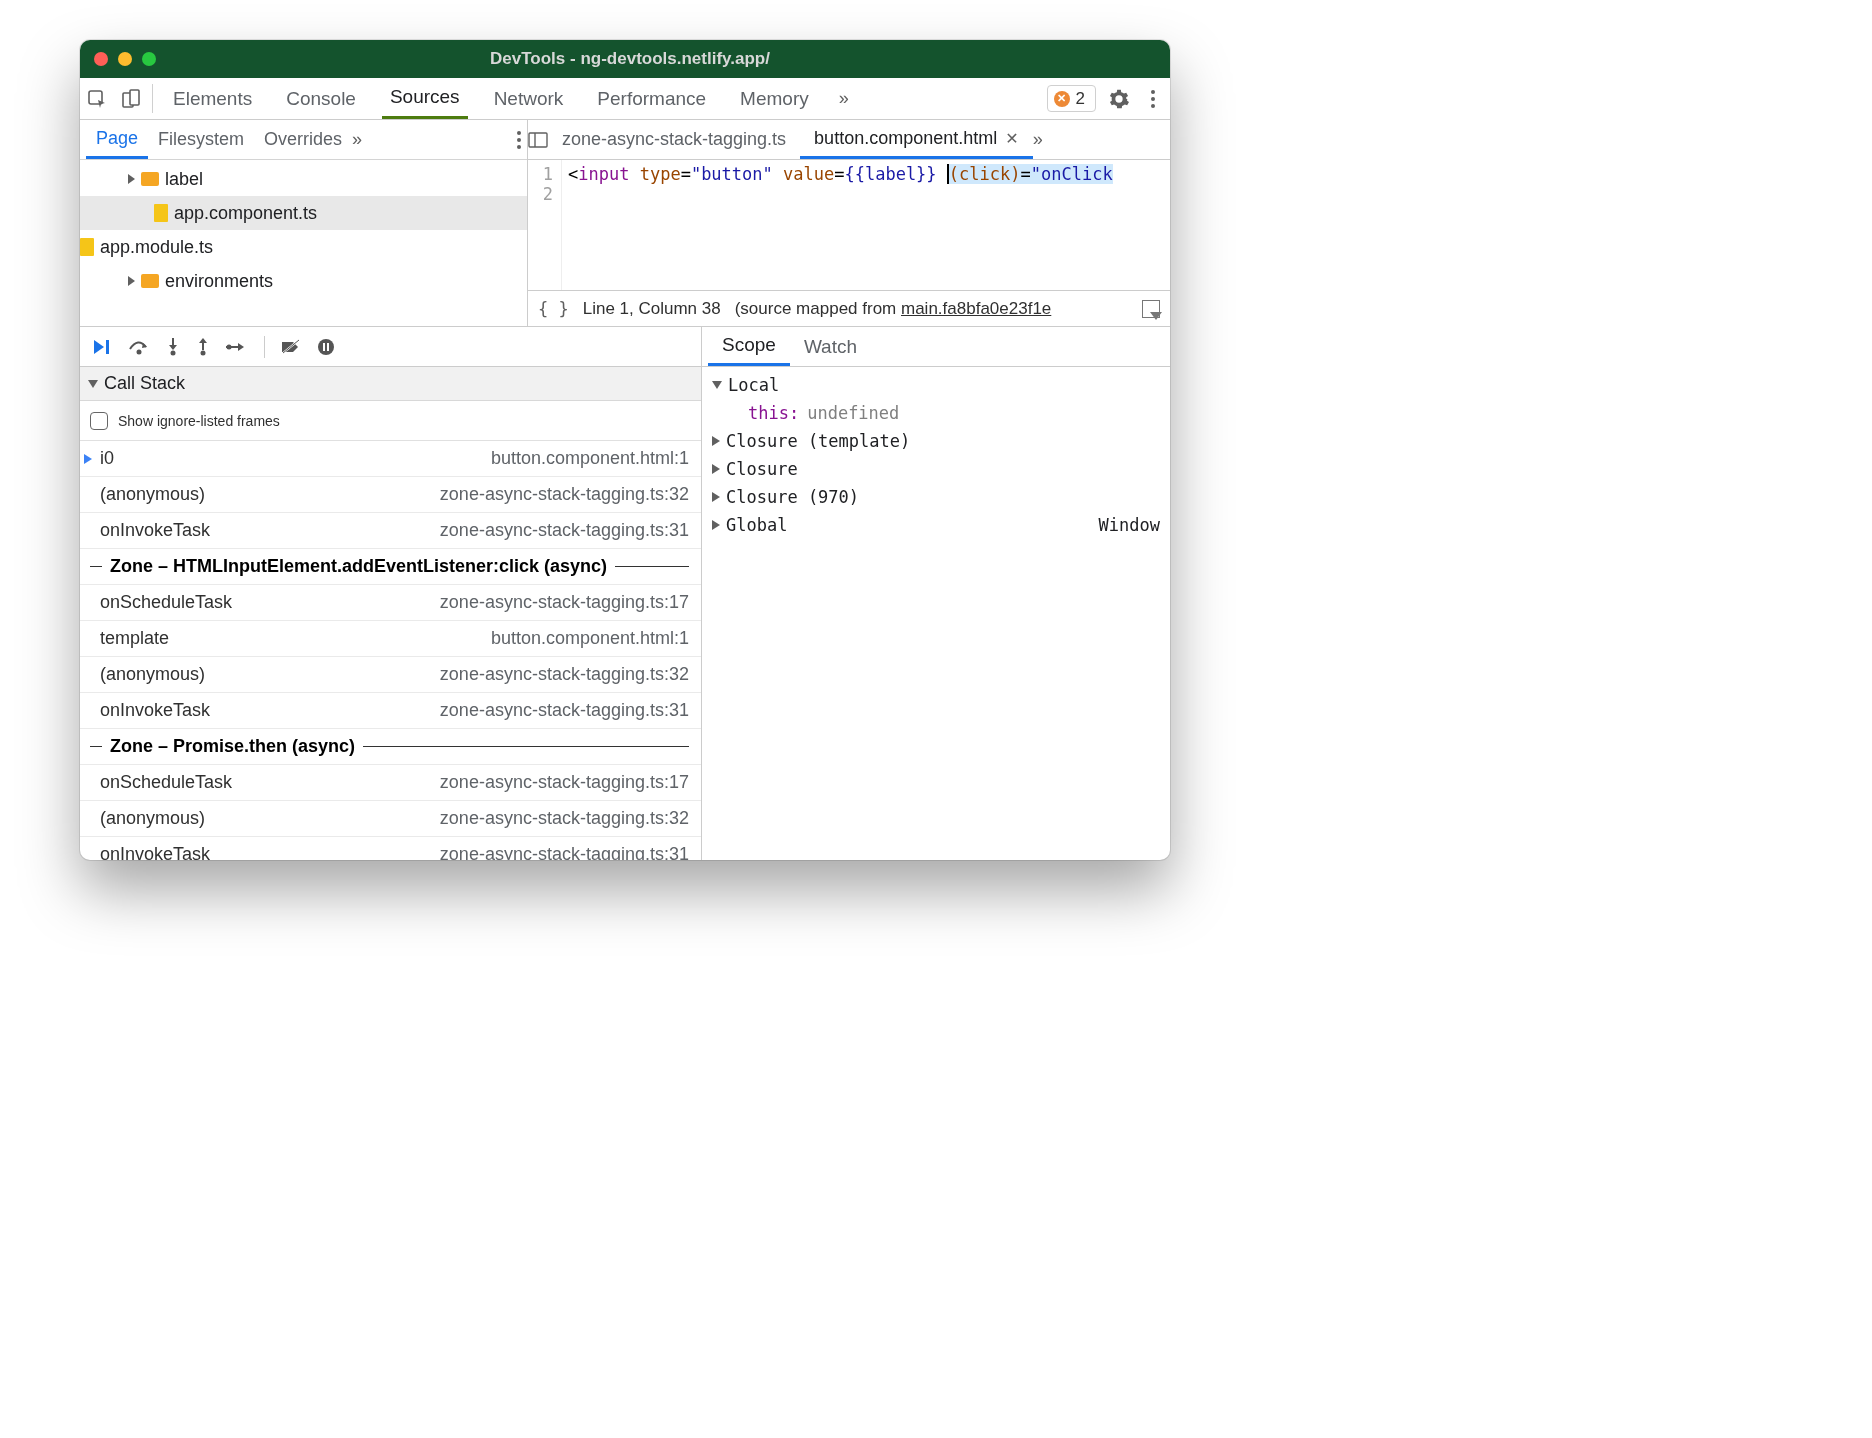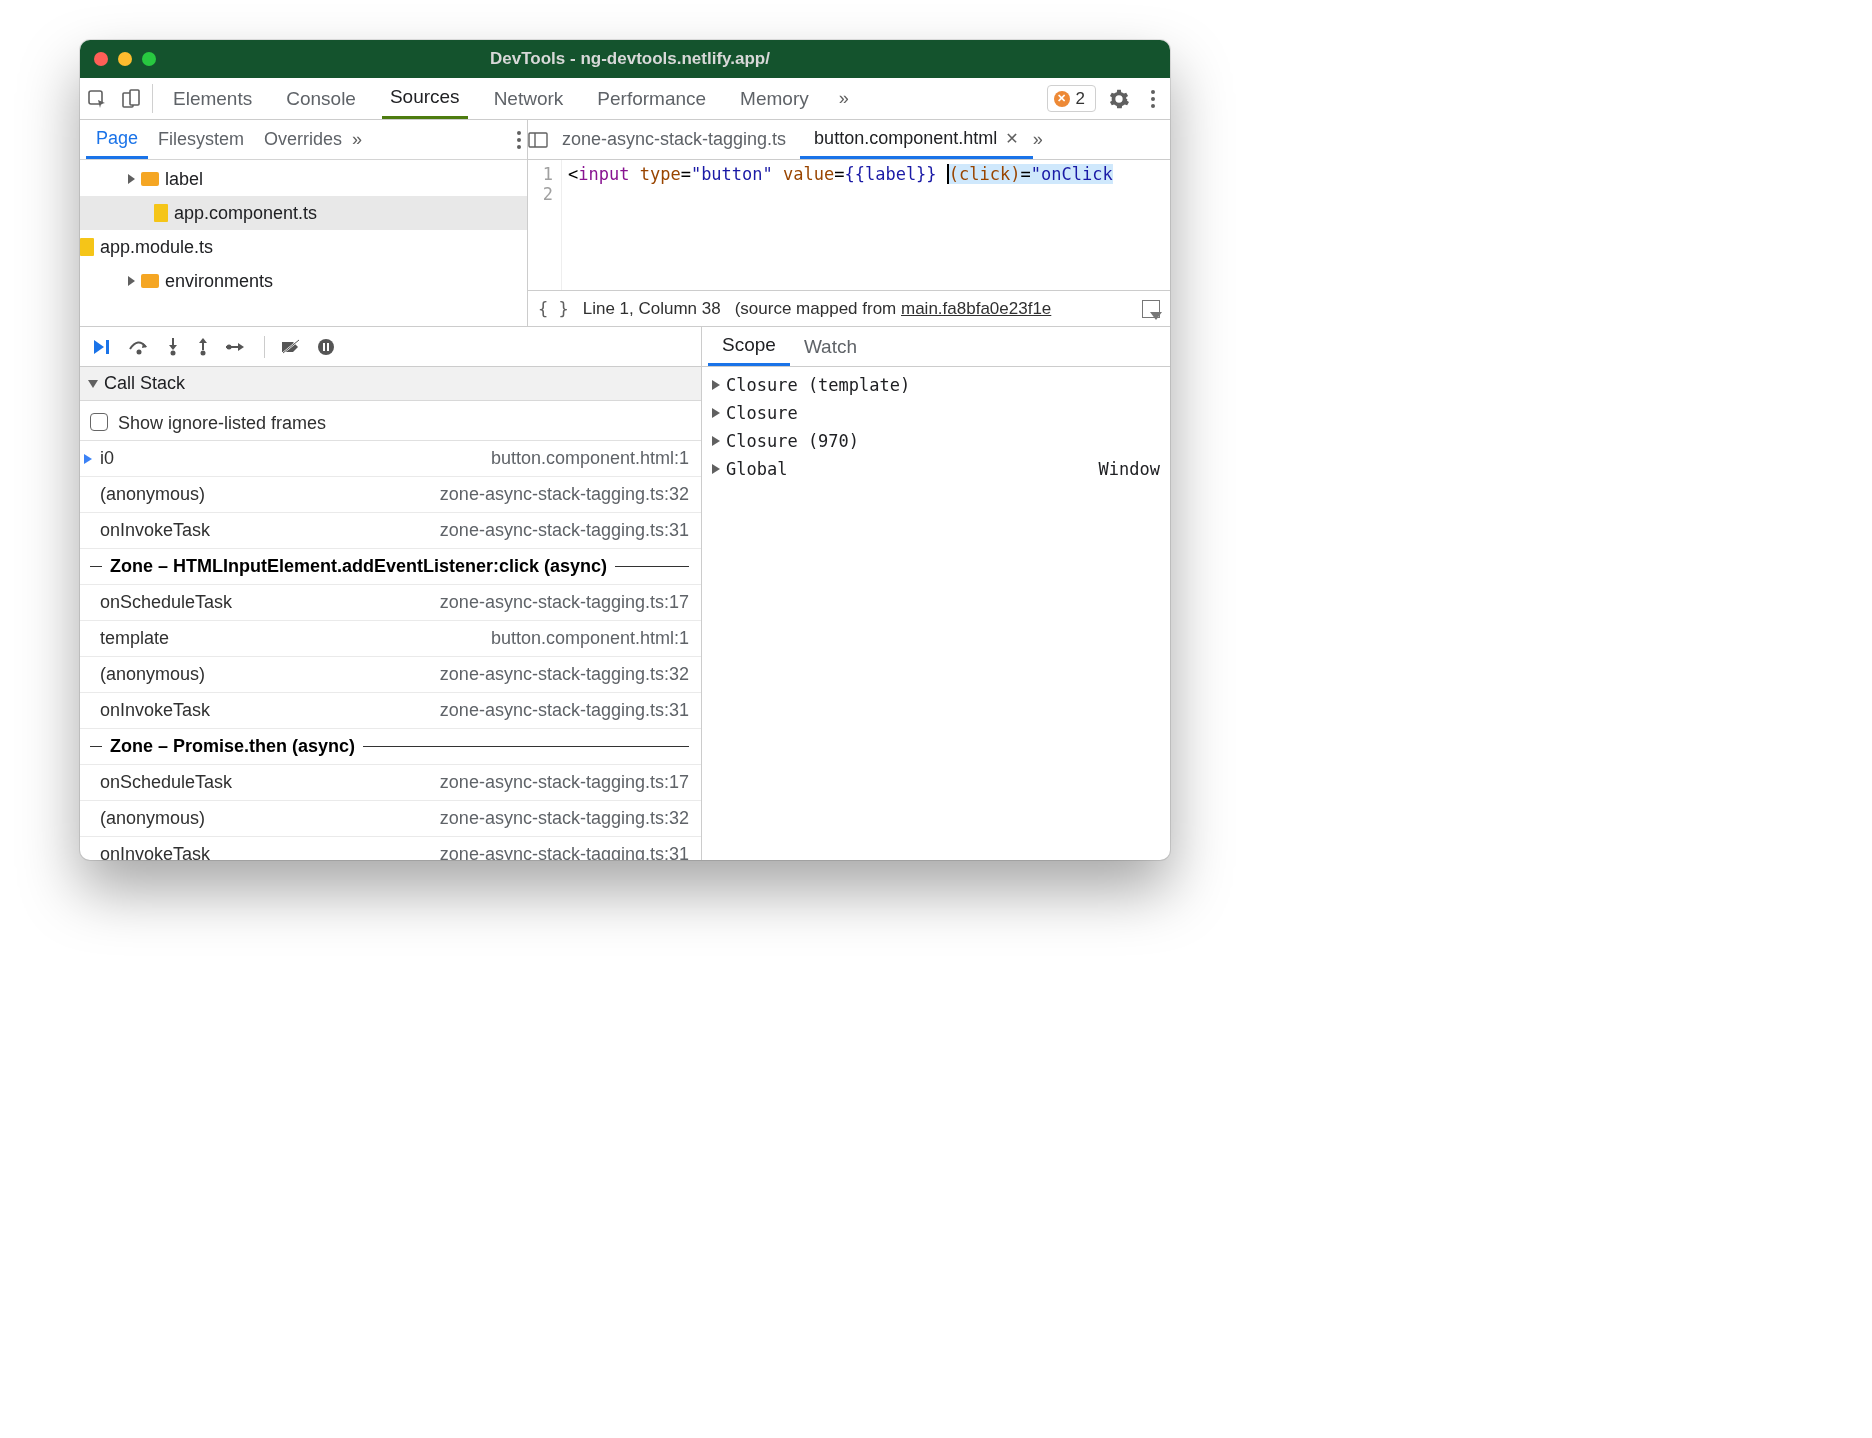--- a/index.html
+++ b/index.html
@@ -47,21 +47,21 @@
 .code .cursor { border-left: 2px solid #000; }
 .editor-status { height: 36px; border-top: 1px solid #ccc; display: flex; align-items: center; gap: 14px; font-size: 17px; color: #303030; padding: 0 10px; }
 .editor-status .link { text-decoration: underline; }
 .square-icon { border: 1px solid #777; width: 18px; height: 18px; }
 .lower { flex: 1; display: flex; overflow: hidden; }
 .debug-pane { width: 622px; border-right: 1px solid #ccc; display: flex; flex-direction: column; }
 .debug-toolbar { height: 40px; display: flex; align-items: center; gap: 16px; padding: 0 12px; border-bottom: 1px solid #ccc; }
 .section-hdr { background: #f1f1f1; height: 34px; display: flex; align-items: center; padding: 0 8px; font-size: 18px; color: #202124; border-bottom: 1px solid #d8d8d8; }
 .tri-down { width: 0; height: 0; border-top: 8px solid #606060; border-left: 5px solid transparent; border-right: 5px solid transparent; margin-right: 6px; }
 .tri-right { width: 0; height: 0; border-left: 8px solid #606060; border-top: 5px solid transparent; border-bottom: 5px solid transparent; margin-right: 6px; }
-.checkbox-row { height: 40px; display: flex; gap: 10px; padding: 12px 10px; font-size: 18px; color: #303030; border-bottom: 1px solid #e0e0e0; }
+.checkbox-row { height: 40px; display: flex; align-items: center; gap: 10px; padding: 12px 10px; font-size: 14px; color: #303030; border-bottom: 1px solid #e0e0e0; }
 .cb { width: 18px; height: 18px; border: 1.5px solid #666; border-radius: 4px; }
 .frame-list { flex: 1; overflow: auto; }
 .frame-row { height: 36px; display: flex; align-items: center; padding: 0 12px 0 20px; font-size: 18px; color: #303030; border-bottom: 1px solid #eaeaea; position: relative; }
 .frame-row .loc { margin-left: auto; color: #5f6368; }
 .frame-row.current::before { content: ""; position: absolute; left: 4px; width: 0; height: 0; border-left: 8px solid #3b82f6; border-top: 5px solid transparent; border-bottom: 5px solid transparent; }
 .frame-row.divider { font-weight: 700; color: #000; }
 .frame-row.divider::before, .frame-row.divider::after { content: ""; flex: 0 0 16px; height: 1.5px; background: #333; }
 .frame-row.divider::before { margin-right: 8px; flex-basis: 12px; margin-left: -10px; }
 .frame-row.divider::after { flex: 1; margin-left: 8px; }
 .scope-pane { flex: 1; display: flex; flex-direction: column; }
@@ -323,20 +323,28 @@
           </div>
         </div>
     </div>
     <div class="scope-pane">
       <div class="scope-tabs" id="scope-tabs">
           <div class="scope-tab active">Scope</div>
           <div class="scope-tab">Watch</div>
         </div>
       <div class="scope-body" id="scope-body">
           <div class="scope-row">
+            <div class="tri-down"></div>
+            <span>Local</span>
+          </div>
+          <div class="scope-row" style="padding-left: 36px;">
+            <span style="color: rgb(136, 19, 145);">this:</span>
+            <span class="val">undefined</span>
+          </div>
+          <div class="scope-row">
             <div class="tri-right"></div>
             <span>Closure (template)</span>
           </div>
           <div class="scope-row">
             <div class="tri-right"></div>
             <span>Closure</span>
           </div>
           <div class="scope-row">
             <div class="tri-right"></div>
             <span>Closure (970)</span>

